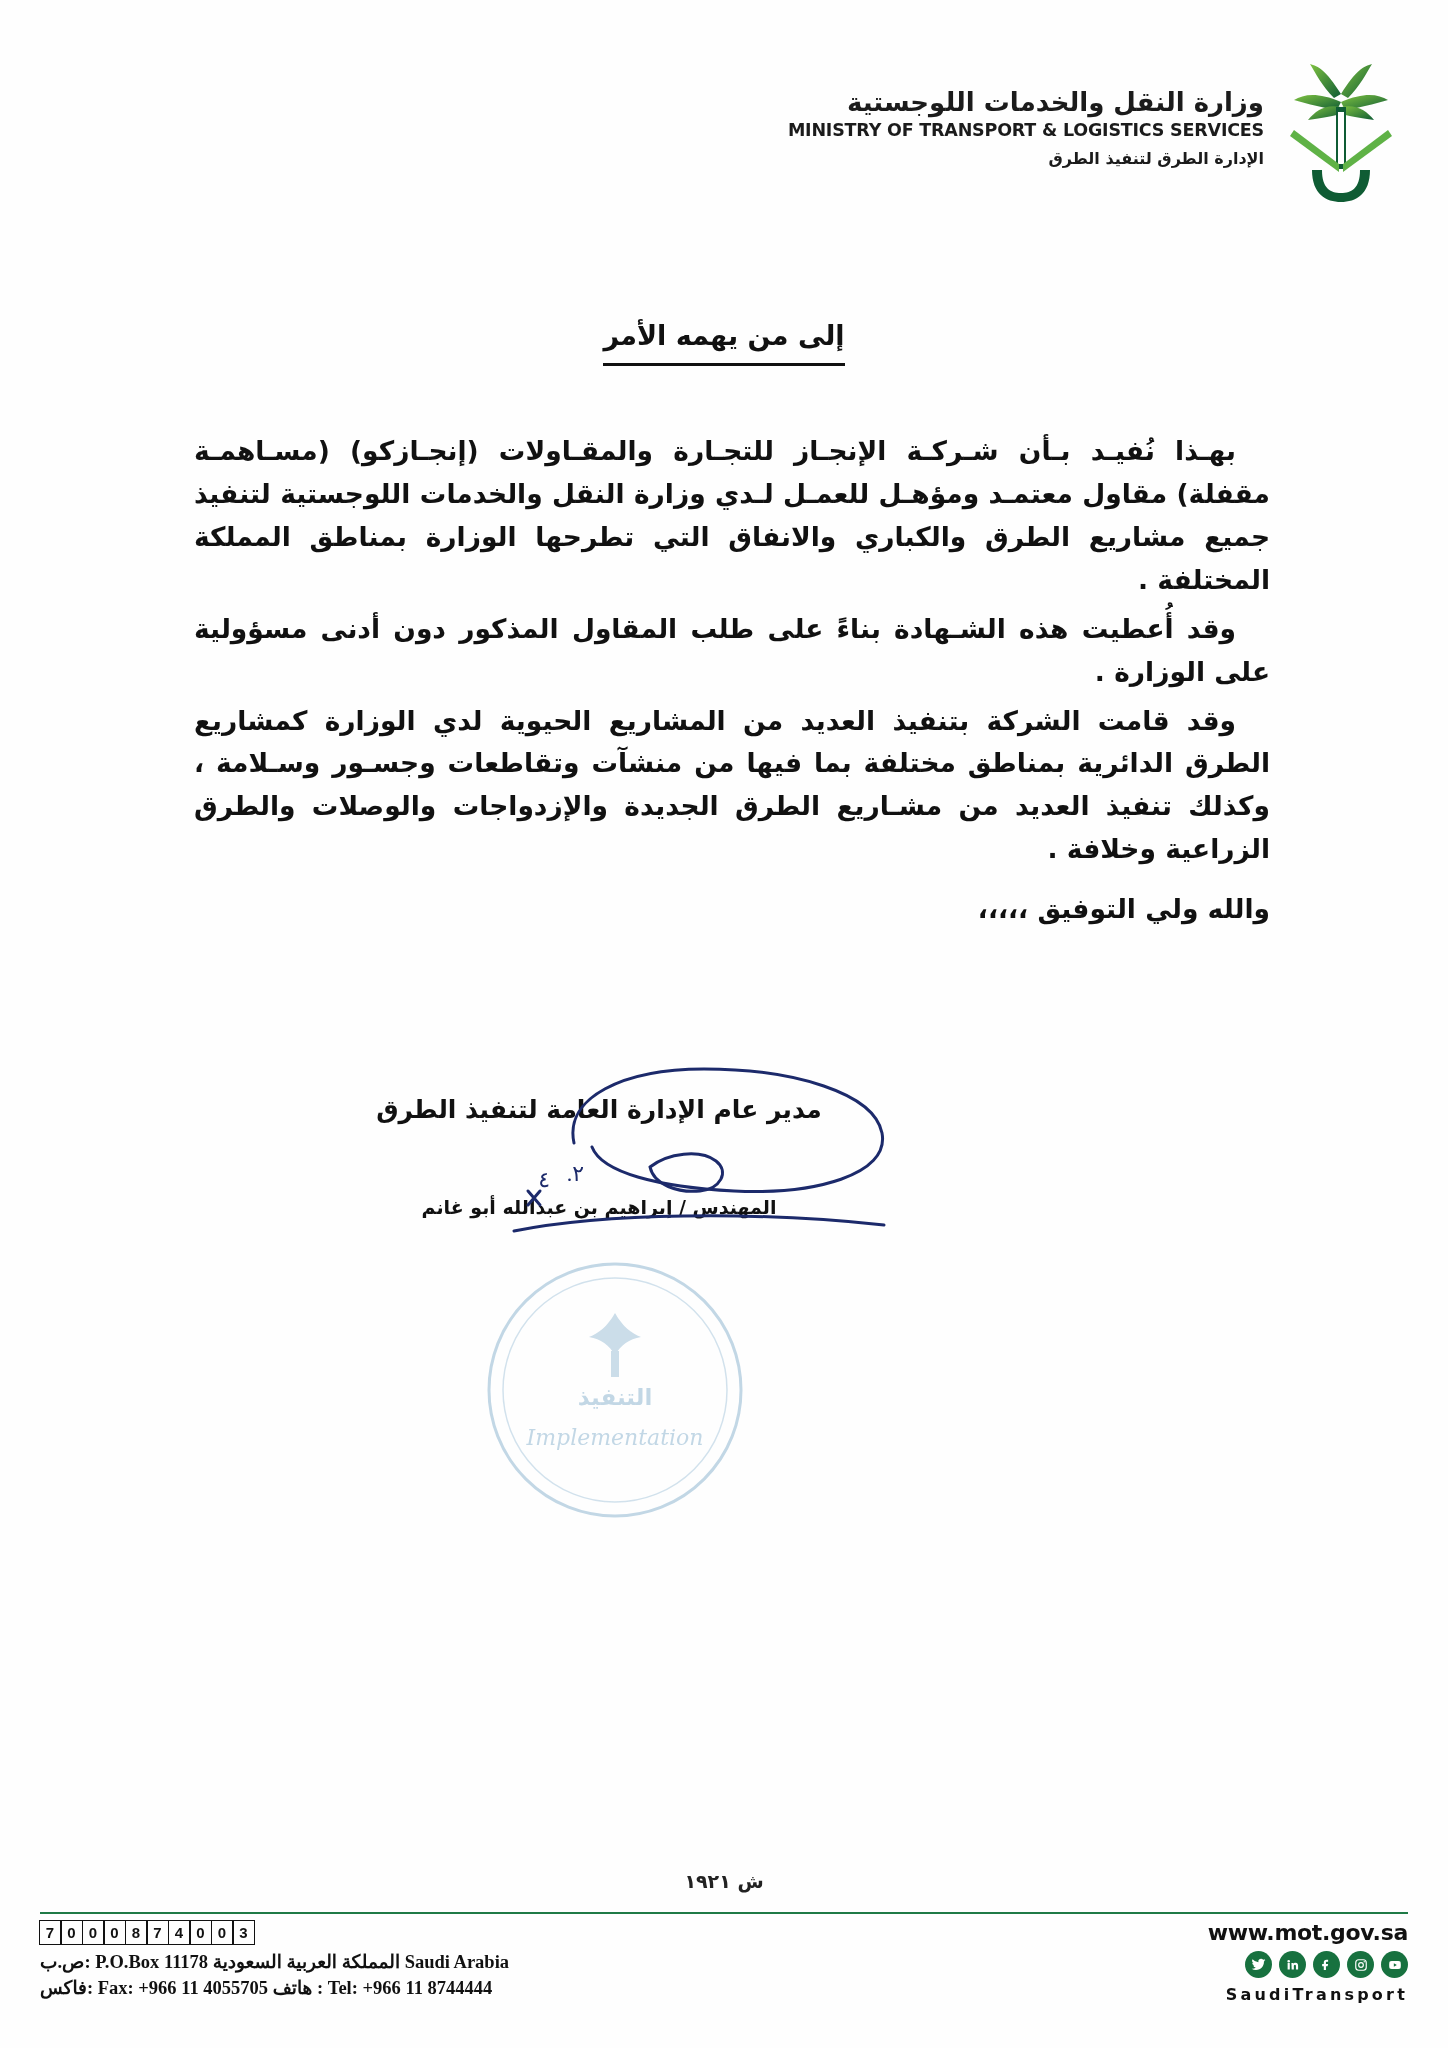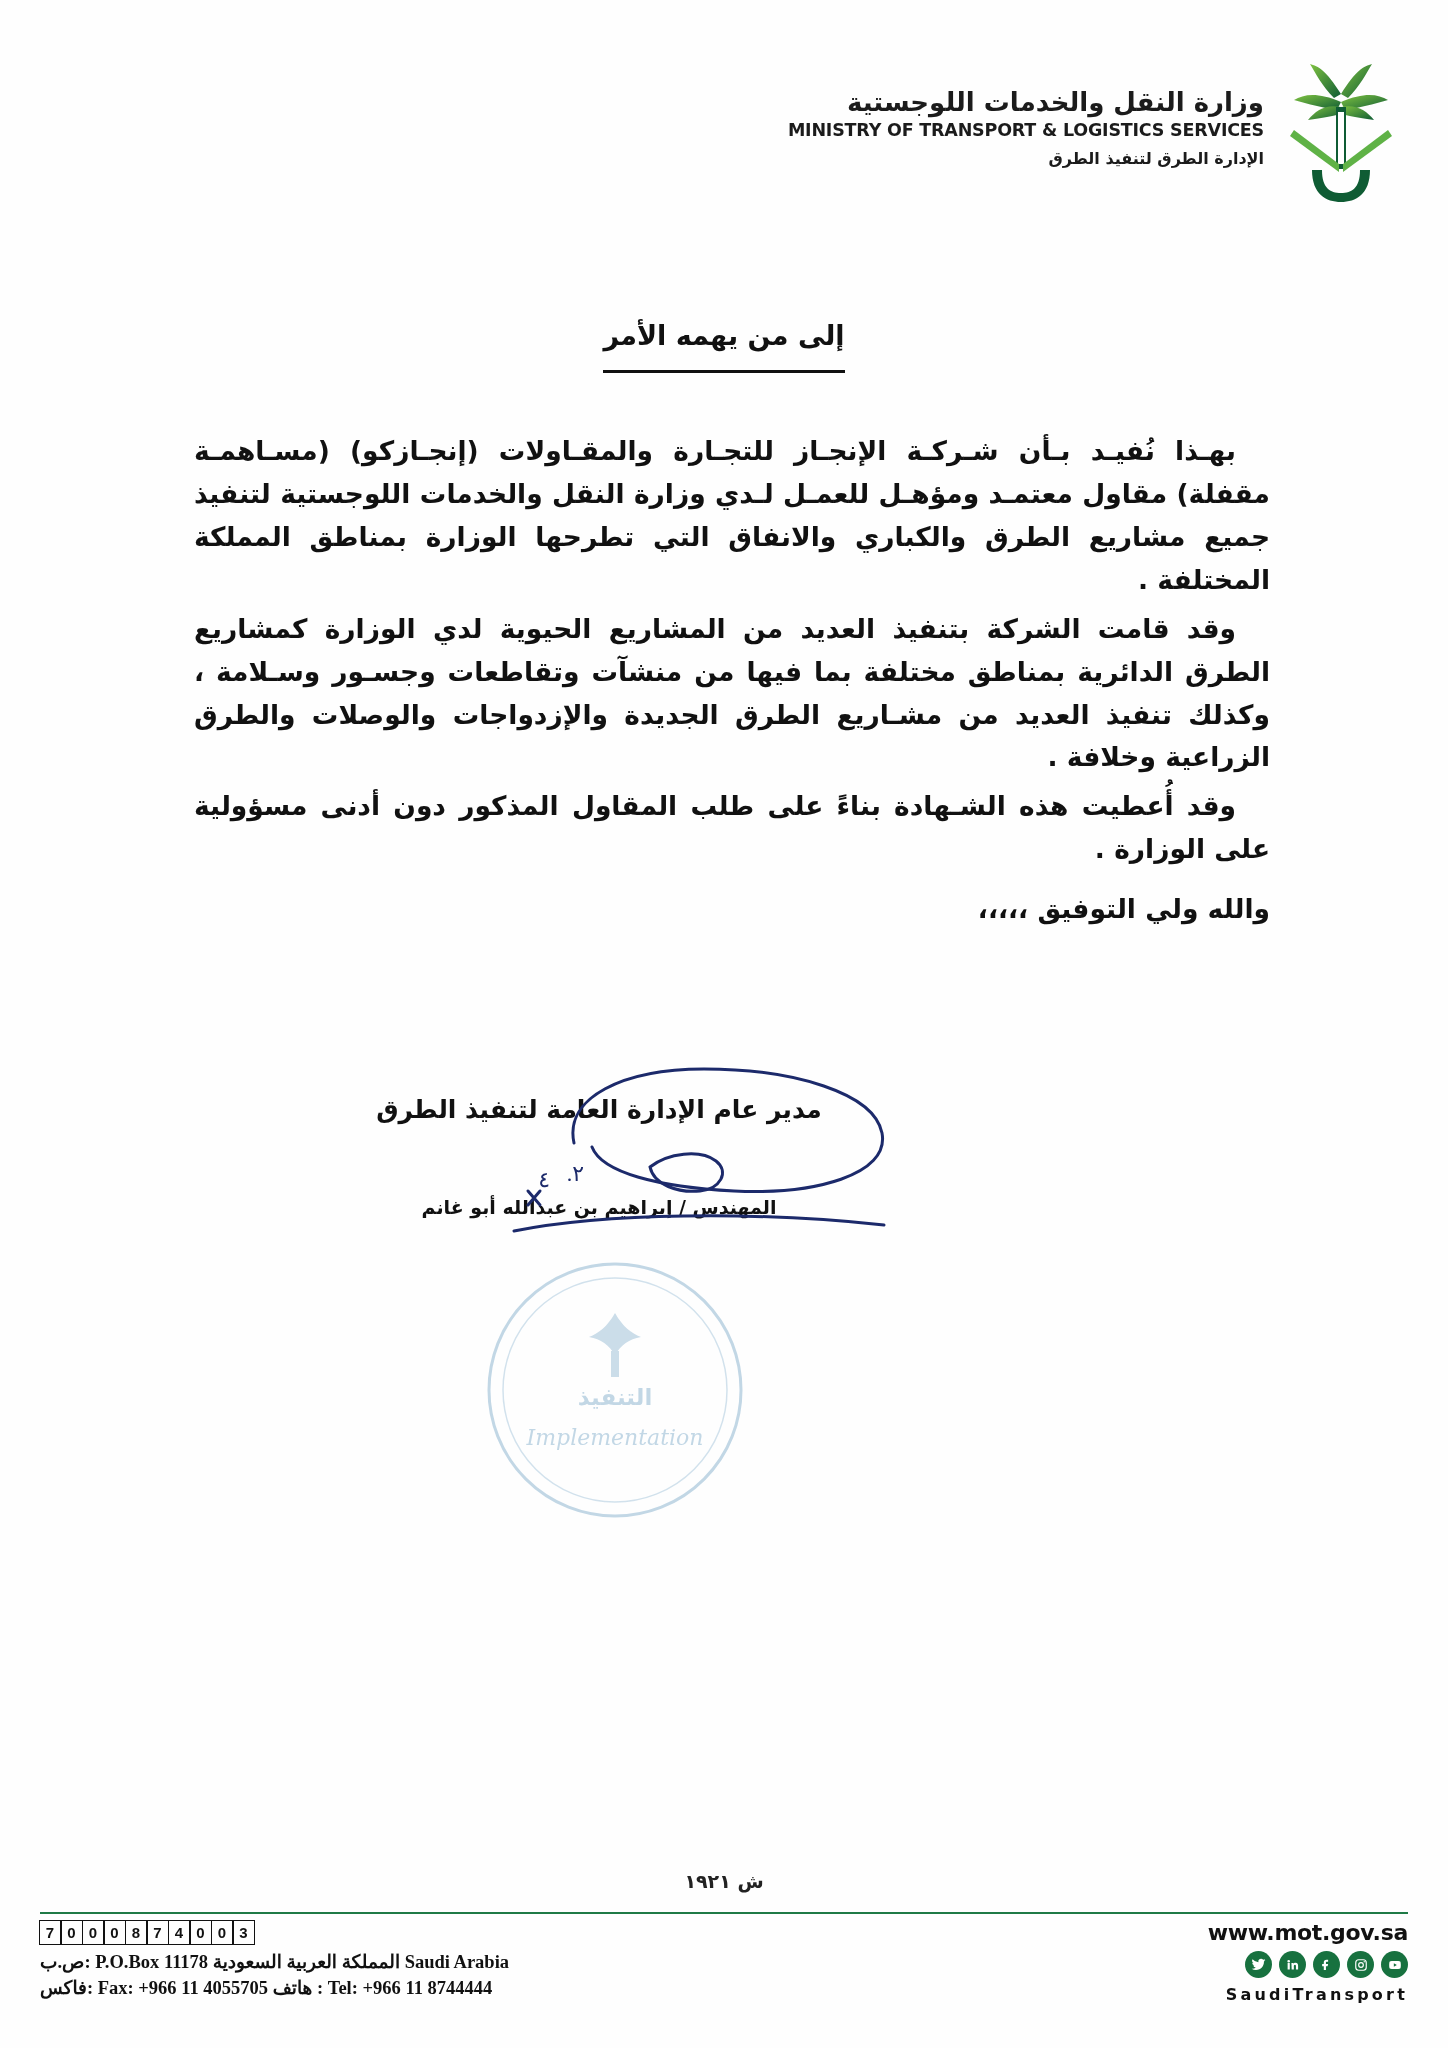--- a/index.html
+++ b/index.html
@@ -42,21 +42,21 @@
     white-space:nowrap;
   }
 
   
   .doc-title{
     position:absolute;top:320px;left:0;right:0;
     text-align:center;direction:rtl;
     font-size:27px;font-weight:bold;color:#111;
   }
   .doc-title span{
-    border-bottom:3px solid #111;padding-bottom:19px;
+    border-bottom:3px solid #111;padding-bottom:12px;
   }
 
   
   .body-block{
     position:absolute;top:430px;right:178px;left:194px;
     direction:rtl;text-align:justify;text-align-last:right;
   }
   .para{
     font-size:26.5px;font-weight:bold;line-height:1.62;
     color:#111;margin:0 0 6px 0;
@@ -177,22 +177,22 @@
       <div class="h-sub">الإدارة الطرق لتنفيذ الطرق</div>
     </div>
   </div>
 
   <div class="doc-title">
     <span>إلى من يهمه الأمر</span>
   </div>
 
   <div class="body-block">
     <p class="para j">بهـذا نُفيـد بـأن شـركـة الإنجـاز للتجـارة والمقـاولات (إنجـازكو) (مسـاهمـة مقفلة) مقاول معتمـد ومؤهـل للعمـل لـدي وزارة النقل والخدمات اللوجستية لتنفيذ جميع مشاريع الطرق والكباري والانفاق التي تطرحها الوزارة بمناطق المملكة المختلفة .</p>
+    <p class="para j">وقد أُعطيت هذه الشـهادة بناءً على طلب المقاول المذكور دون أدنى مسؤولية على الوزارة .</p>
     <p class="para j">وقد قامت الشركة بتنفيذ العديد من المشاريع الحيوية لدي الوزارة كمشاريع الطرق الدائرية بمناطق مختلفة بما فيها من منشآت وتقاطعات وجسـور وسـلامة ، وكذلك تنفيذ العديد من مشـاريع الطرق الجديدة والإزدواجات والوصلات والطرق الزراعية وخلافة .</p>
-    <p class="para j">وقد أُعطيت هذه الشـهادة بناءً على طلب المقاول المذكور دون أدنى مسؤولية على الوزارة .</p>
     <div class="closing">والله ولي التوفيق ،،،،،</div>
   </div>
 
   <div class="sig-block">
     <div class="sig-line">مدير عام الإدارة العامة لتنفيذ الطرق</div>
     <div class="sig-name">المهندس / إبراهيم بن عبدالله أبو غانم</div>
     <svg class="scribble" viewBox="0 0 520 230" aria-hidden="true">
       <g fill="none" stroke="#1c2a6b" stroke-width="3" stroke-linecap="round">
         <path d="M120 108 C110 62 170 34 250 34 C340 34 420 58 428 98 C436 140 360 160 280 156 C205 152 148 138 138 112"></path>
         <path d="M196 132 C214 118 246 114 262 126 C276 137 266 154 246 156 C224 158 200 150 196 132"></path>

